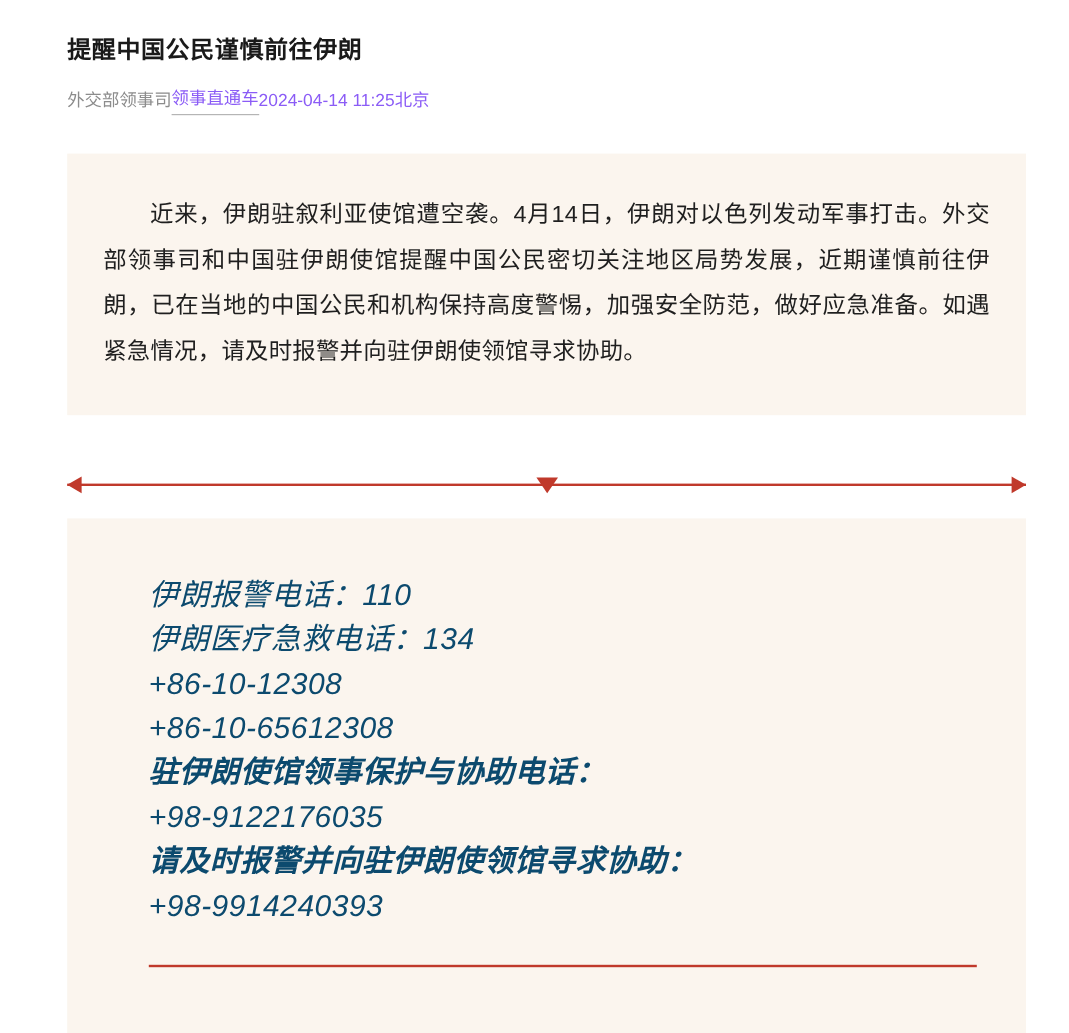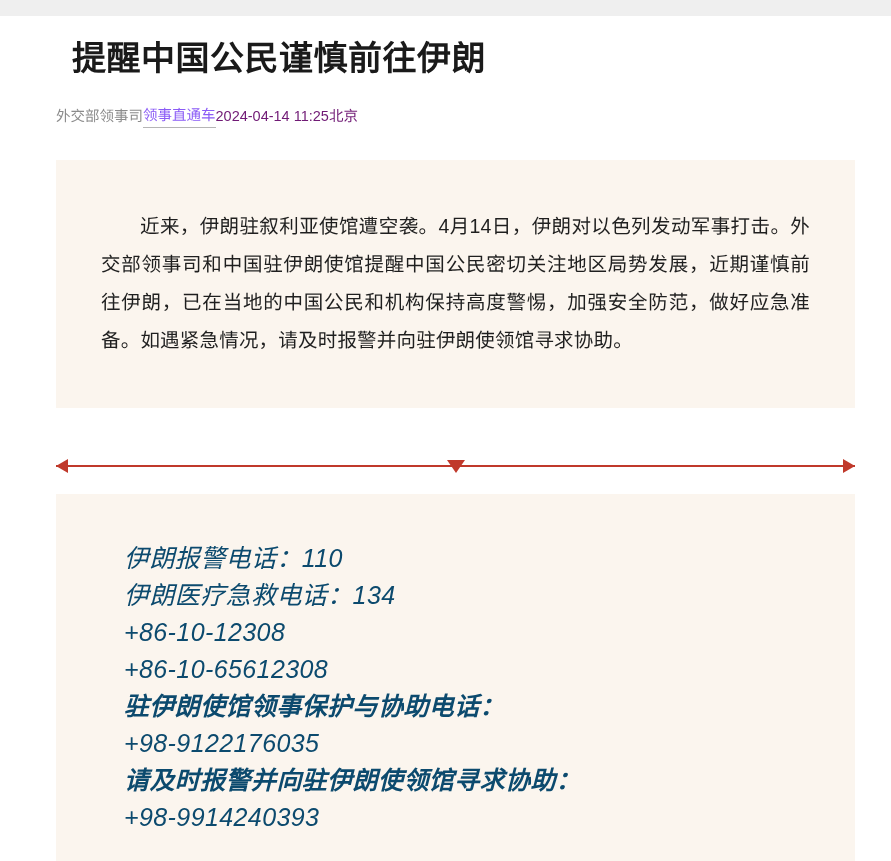--- a/index.html
+++ b/index.html
@@ -14,58 +14,58 @@
     overflow: hidden;
   }
   .page {
     position: relative;
     width: 891px;
     min-height: 861px;
     background: #ffffff;
     box-sizing: border-box;
   }
   .article-title {
-    font-size: 34px;
+    font-size: 20px;
     font-weight: bold;
     color: #1a1a1a;
     letter-spacing: 0.5px;
     padding: 22px 16px 0 56px;
-    margin: 16px;
+    margin: 0;
     line-height: 40px;
   }
   .meta-row {
     padding: 10px 0 0 56px;
     display: flex;
     align-items: center;
     font-size: 14.5px;
     color: #9a9a9a;
     line-height: 22px;
   }
   .meta-source {
     color: #8c8c8c;
   }
   .meta-column {
     color: #8b5cf6;
     border-bottom: 1px solid #b5b5b5;
     padding-bottom: 1px;
     cursor: pointer;
   }
   .meta-time, .meta-place {
-    color: #701a75;
+    color: #8b5cf6;
   }
 
   
   .lead-box {
     margin: 32px 36px 0 56px;
     background: #fbf5ee;
     padding: 32px 30px 34px 30px;
     box-sizing: border-box;
   }
   .lead-box p {
-    margin: 15px;
+    margin: 0;
     font-size: 19.5px;
     line-height: 38px;
     color: #1f1f1f;
     text-indent: 2em;
     text-align: justify;
     letter-spacing: 0.2px;
   }
 
   
   .divider-wrap {

